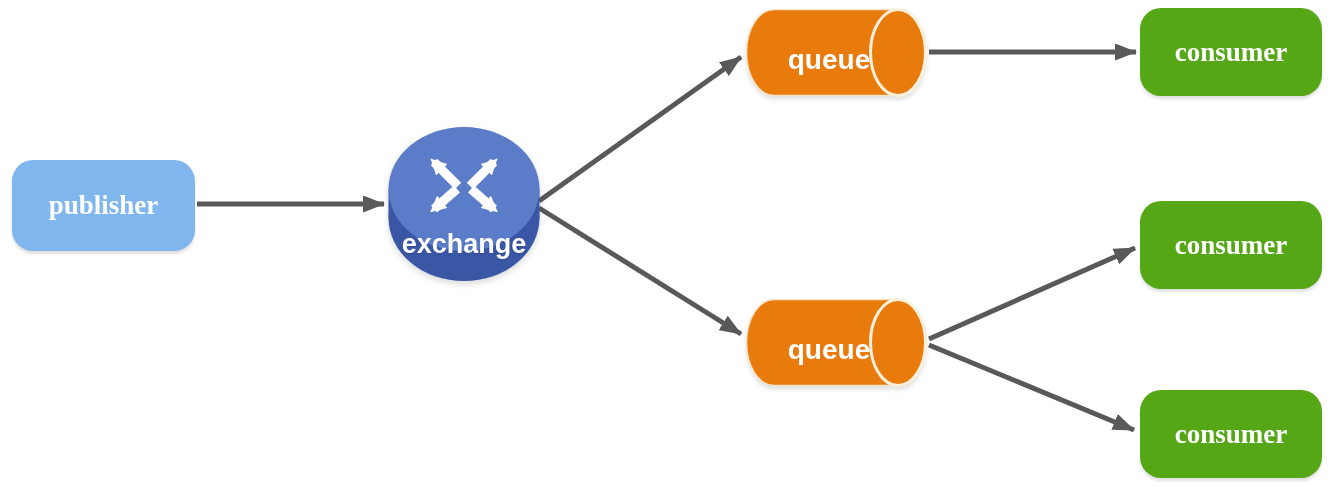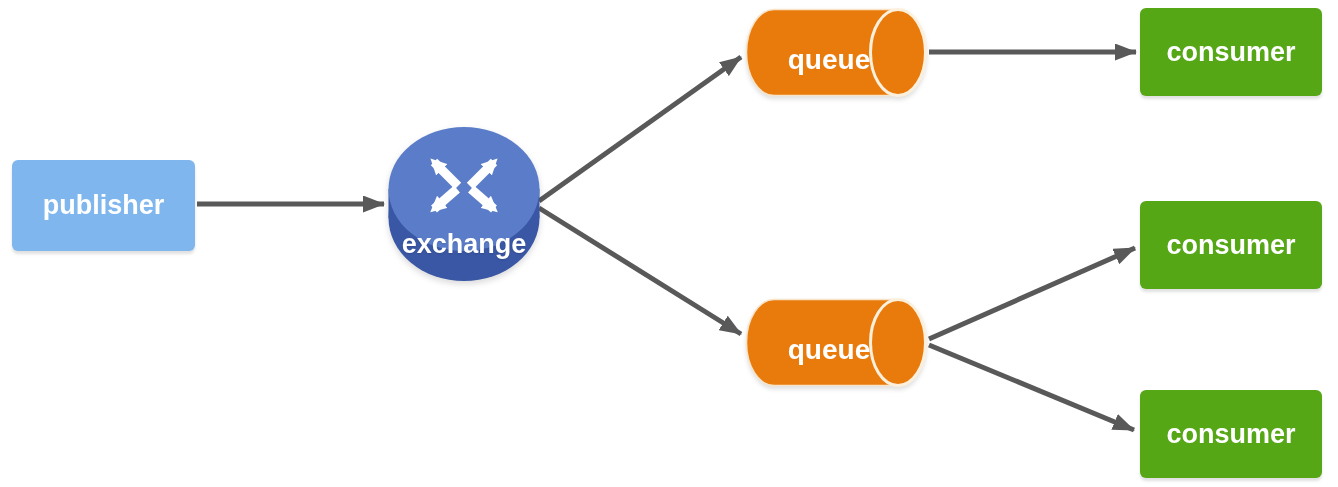--- a/index.html
+++ b/index.html
@@ -11,25 +11,26 @@
     overflow: hidden;
     font-family: "Liberation Sans", "DejaVu Sans", sans-serif;
   }
   .edges-layer {
     position: absolute;
     left: 0; top: 0;
     width: 1338px; height: 487px;
   }
   .node { position: absolute; }
   .box {
-    border-radius: 6px;
+    border-radius: 21px;
     box-shadow: 0 3px 3px rgba(0,0,0,0.12);
     display: flex;
     align-items: center;
     justify-content: center;
+    font-family: Liberation Serif, serif;
   }
   .label {
     color: #ffffff;
     font-weight: bold;
     font-size: 27px;
     white-space: nowrap;
     letter-spacing: 0px;
   }
   .publisher { left: 12px; top: 160px; width: 183px; height: 91px; }
   .consumer-1 { left: 1140px; top: 8px;   width: 182px; height: 88px; }

